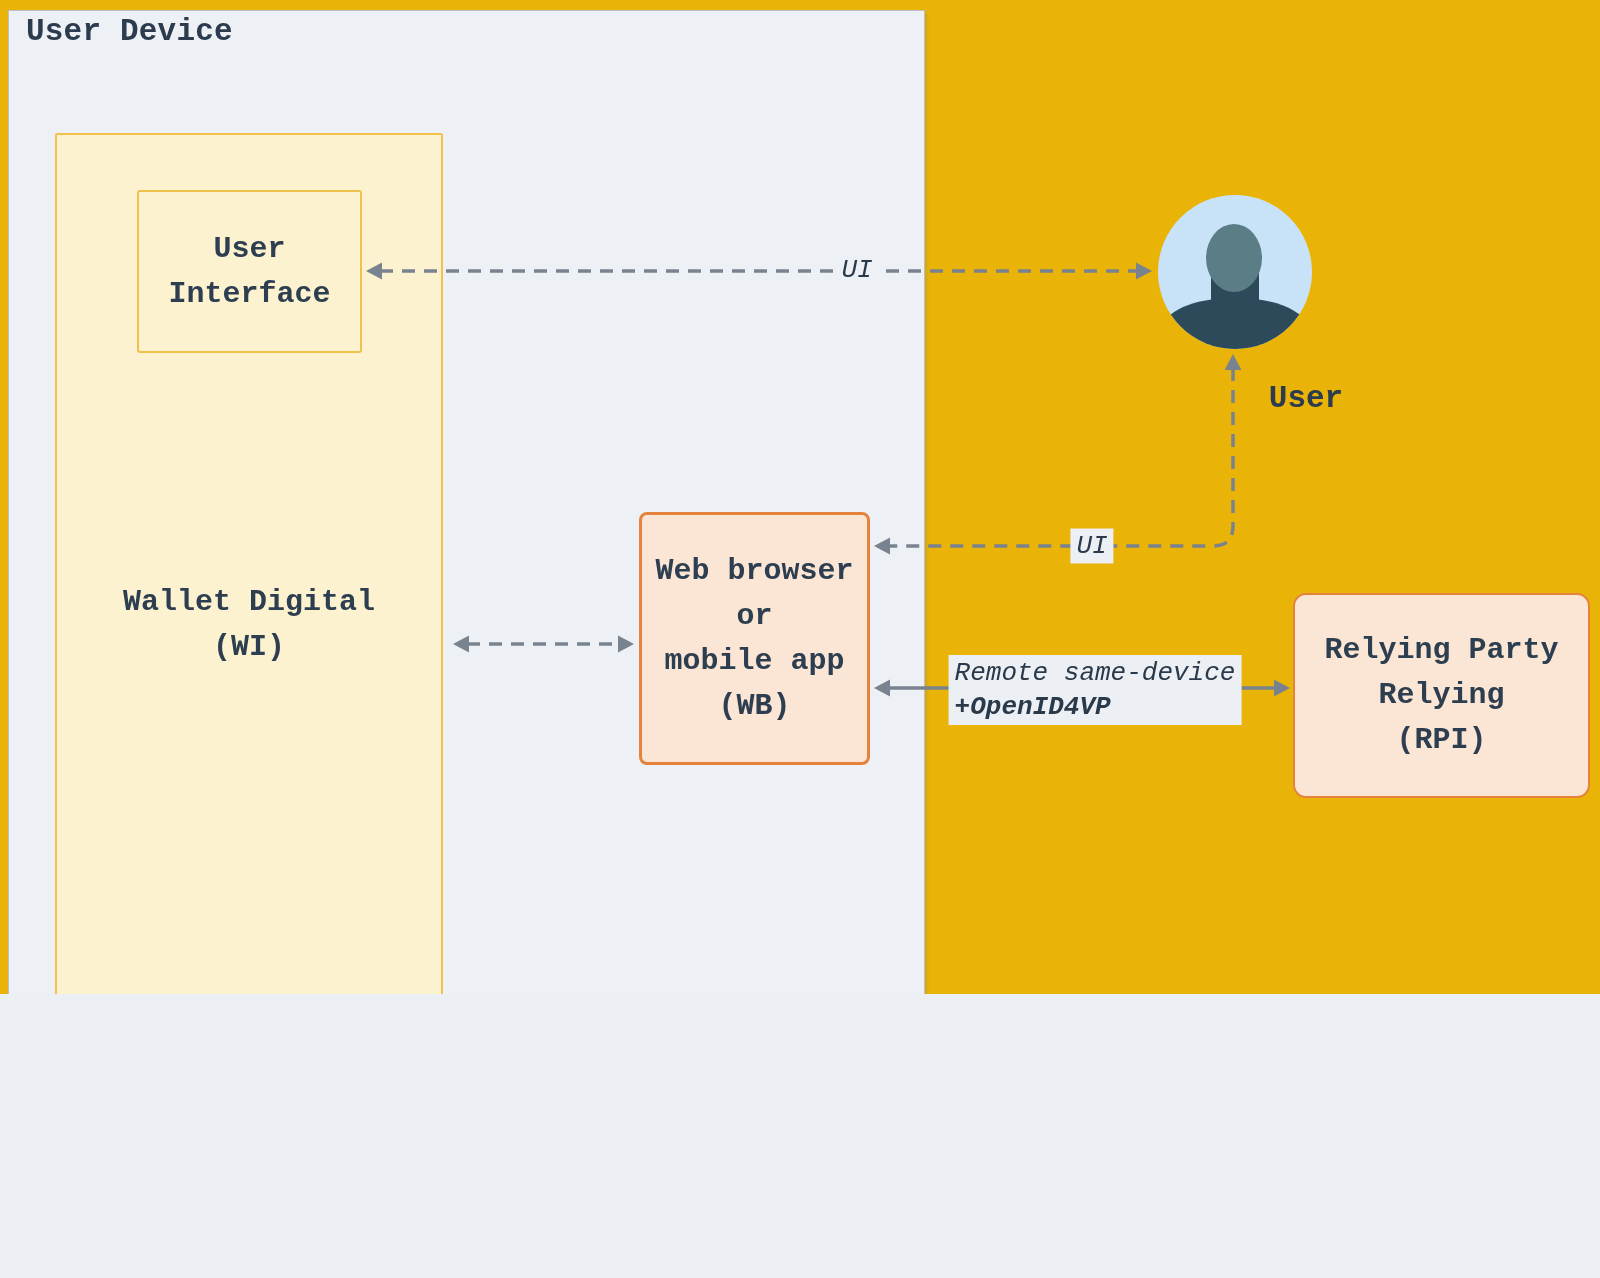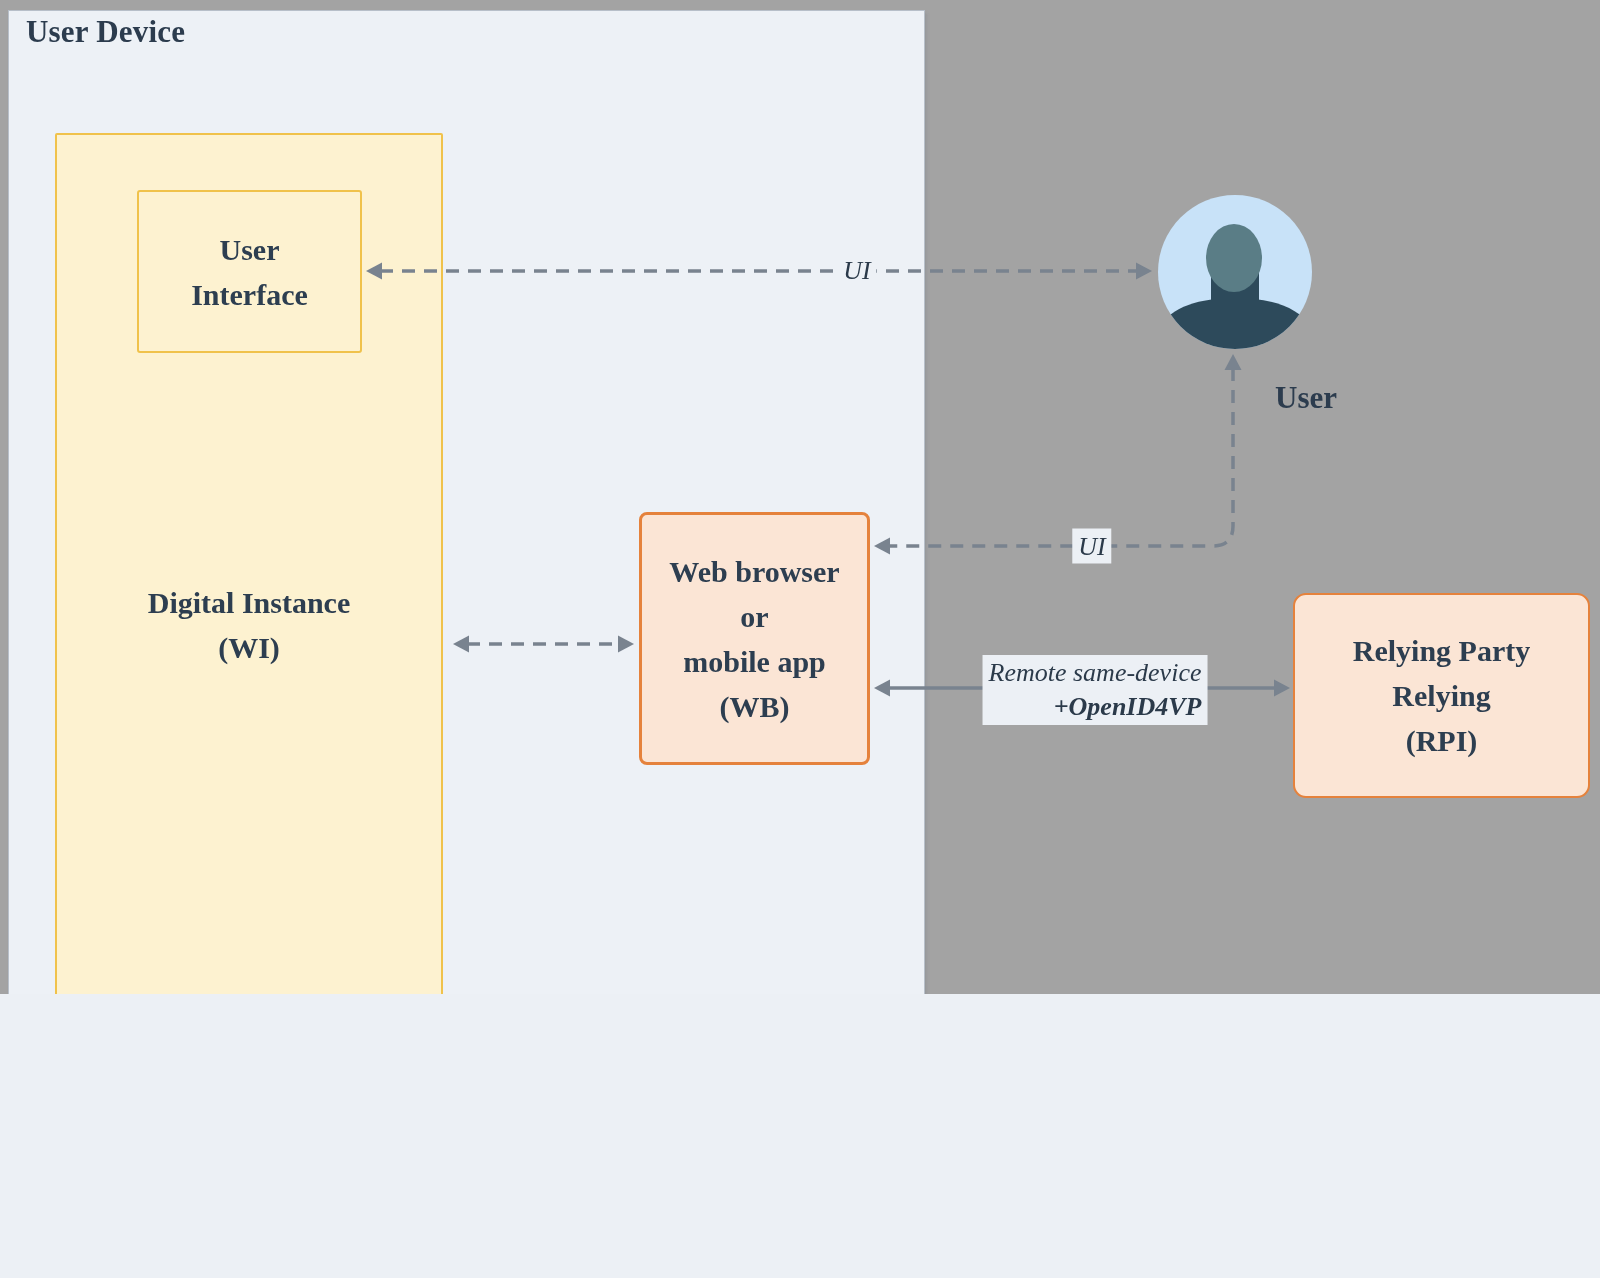--- a/index.html
+++ b/index.html
@@ -1,21 +1,21 @@
 <!DOCTYPE html>
 <html><head>
 <meta charset="utf-8">
 <style>
   html, body { margin: 0; padding: 0; background: #ecf0f5; }
   .canvas {
     position: relative;
     width: 1600px;
     height: 994px;
-    background: #a3a3a3;
-    font-family: Liberation Serif, serif;
+    background: #eab308;
+    font-family: Liberation Mono, monospace;
     color: #2d3e50;
     overflow: hidden;
   }
   .panel {
     position: absolute;
     box-sizing: border-box;
     left: 8px; top: 10px;
     width: 917px; height: 1257px;
     background: #edf1f6;
     border: 1px solid #b7bfc9;
@@ -89,41 +89,41 @@
     pointer-events: none;
   }
   .edge-label {
     position: absolute;
     transform: translate(-50%,-50%);
     background: #edf1f6;
     color: #2b3a4a;
     font-style: italic;
     font-size: 26px;
     line-height: 33px;
-    text-align: right;
+    text-align: left;
     padding: 1px 6px;
     white-space: nowrap;
   }
   .edge-label.outside { background: #ecf0f5; }
   .edge-label .bold { font-weight: bold; }
   .lbl-ui-top  { left: 857px;  top: 270px; }
   .lbl-ui-mid  { left: 1092px; top: 546px; }
   .lbl-wi-api  { left: 544px;  top: 645px; }
   .lbl-remote  { left: 1095px; top: 690px; line-height: 34px; }
 </style>
 </head>
 <body>
 
 <div class="canvas">
 
   <div class="panel"></div>
   <div class="panel-title">User Device</div>
 
   <div class="node wallet-box">
-    <div class="line">Digital Instance</div>
+    <div class="line">Wallet Digital</div>
     <div class="line">(WI)</div>
   </div>
 
   <div class="node ui-box">
     <div class="line">User</div>
     <div class="line">Interface</div>
   </div>
 
   <div class="node wb-box">
     <div class="line">Web browser</div>

